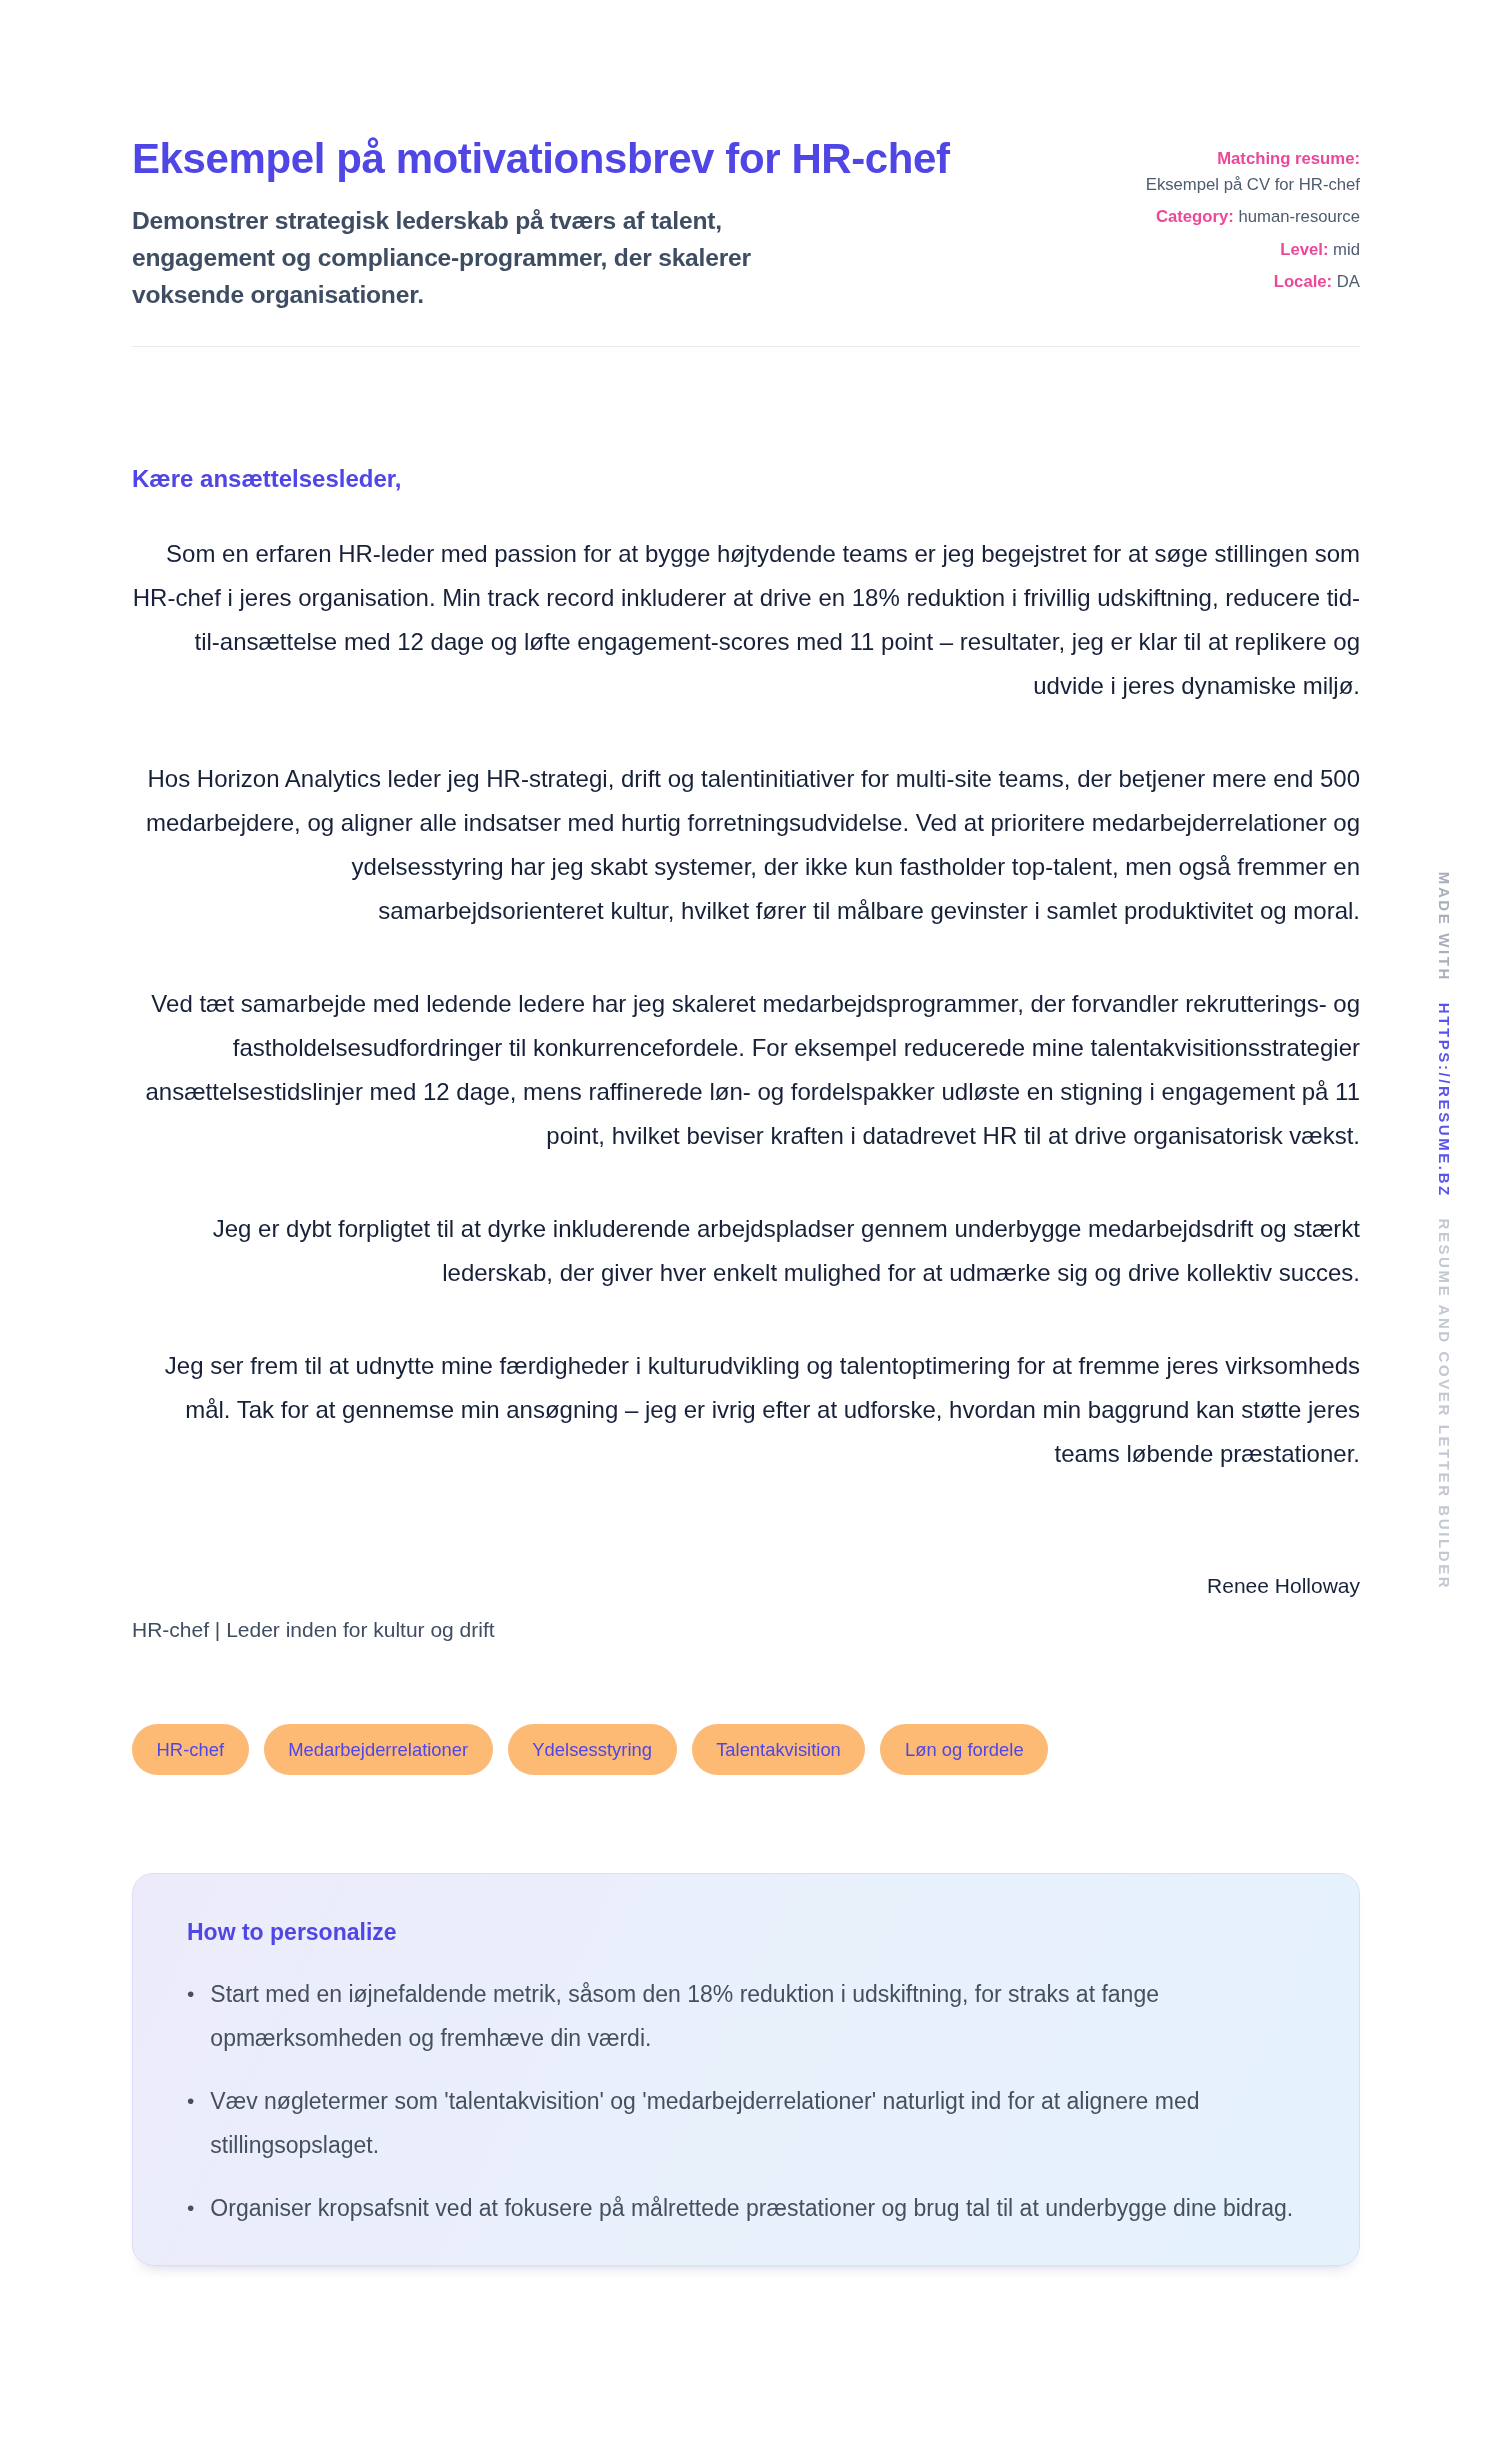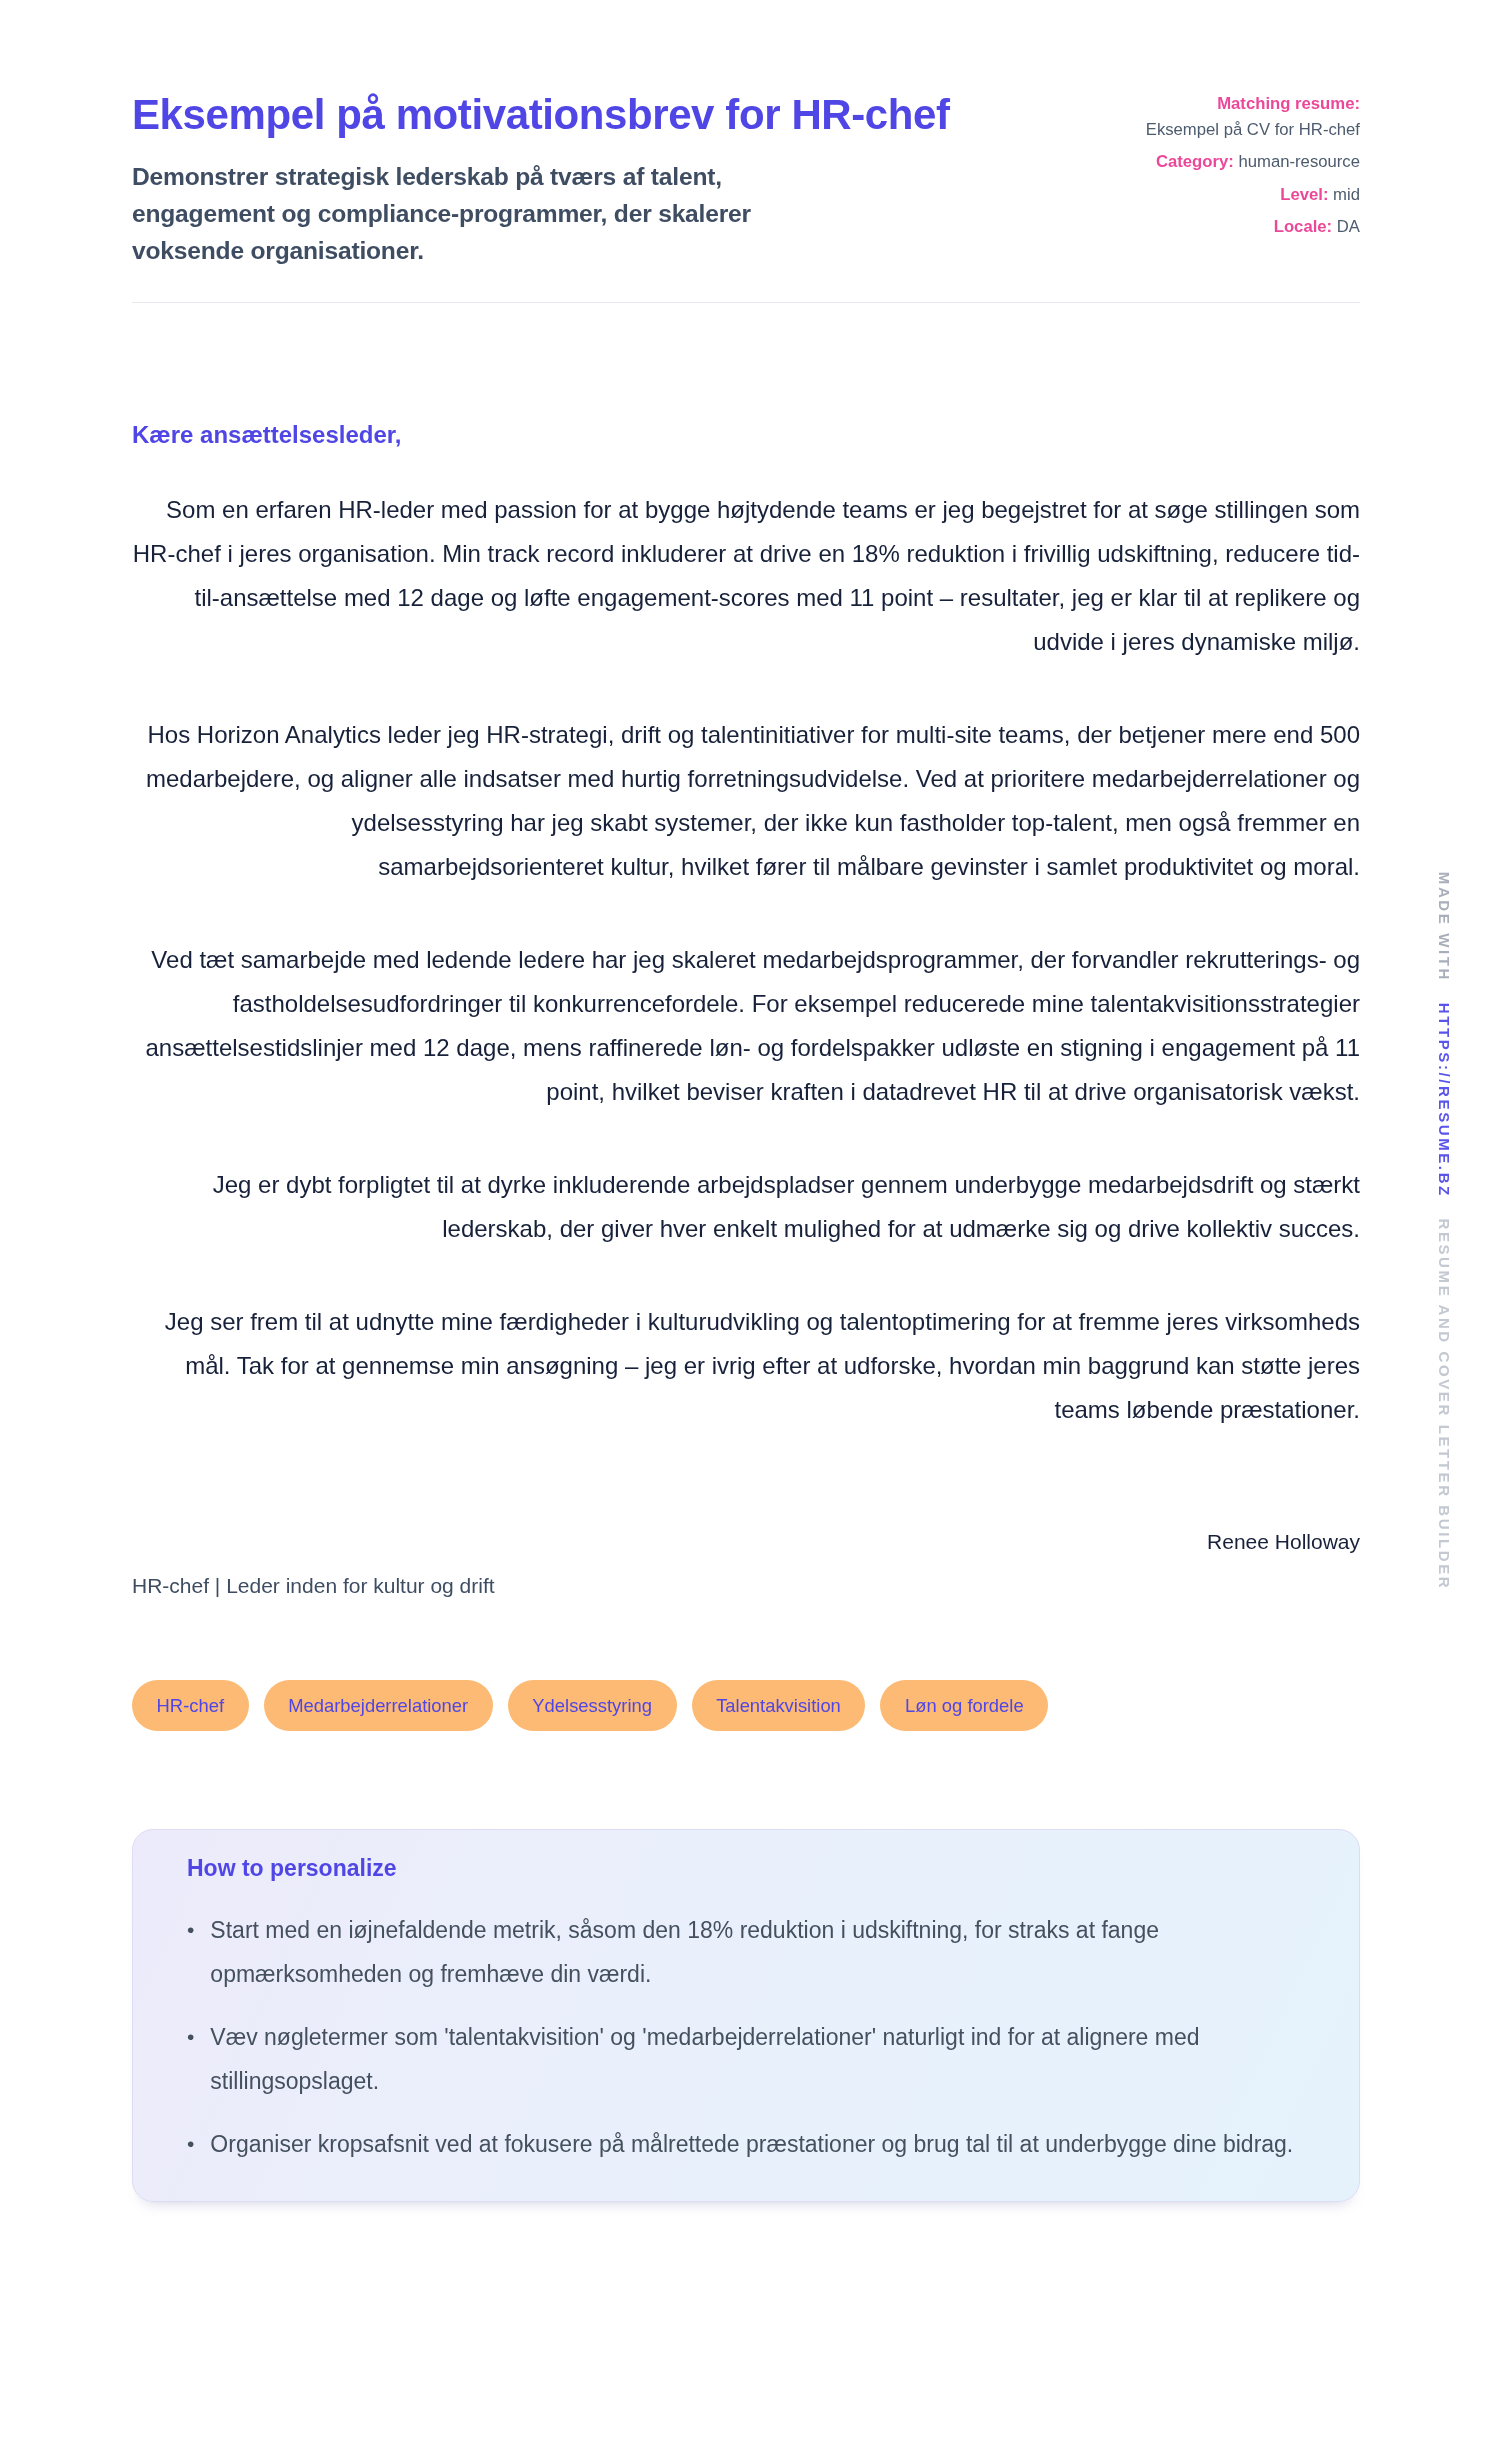--- a/index.html
+++ b/index.html
@@ -5,21 +5,21 @@
   html,body{margin:0;padding:0;}
   body{
     width:1493px;height:2462px;position:relative;overflow:hidden;
     background:#ffffff;
     font-family:"Liberation Sans","DejaVu Sans",sans-serif;
     -webkit-font-smoothing:antialiased;
   }
   .container{position:absolute;left:132px;top:86px;width:1228px;}
 
   
-  .header{display:flex;justify-content:space-between;align-items:flex-start;}
+  .header{display:flex;justify-content:space-between;align-items:center;margin-top:44px;}
   .page-title{
     margin:0 0 14px 0;max-width:843px;
     font-size:42px;line-height:58px;font-weight:800;letter-spacing:-0.4px;
     color:#4f46e5;
   }
   .page-subtitle{
     max-width:694px;font-size:24.6px;line-height:37px;font-weight:700;
     letter-spacing:-0.2px;color:#3f4d63;
   }
   .meta{width:220px;flex:none;text-align:right;font-size:16.7px;line-height:25.5px;
@@ -40,21 +40,21 @@
   
   .tags{margin-top:81px;display:flex;gap:15px;}
   .tag{
     display:inline-block;background:#fdba74;color:#4f46e5;
     border-radius:877px;padding:15px 24.6px;font-size:18.4px;line-height:21px;
   }
 
   
   .tipbox{
     margin-top:98px;border-radius:21px;
-    padding:24px 49px 35px 54px;box-sizing:border-box;width:1228px;
+    padding:44px 49px 35px 54px;box-sizing:border-box;width:1228px;
     background:linear-gradient(115deg,#edebfb 0%,#e9f0fb 45%,#e5f2fc 100%);
     border:0.9px solid #dedcf4;
     box-shadow:0 10.5px 14px -10.5px rgba(110,110,170,0.35);
   }
   .tip-heading{font-size:23px;line-height:28px;font-weight:700;color:#4f46e5;}
   .tips{margin-top:26px;}
   .tip{display:flex;gap:16px;margin-bottom:19.3px;
     font-size:23px;line-height:44px;color:#44505f;}
   .tip:last-child{margin-bottom:0;}
   .tip-bullet{flex:none;font-size:21px;line-height:44px;color:#44505f;}

